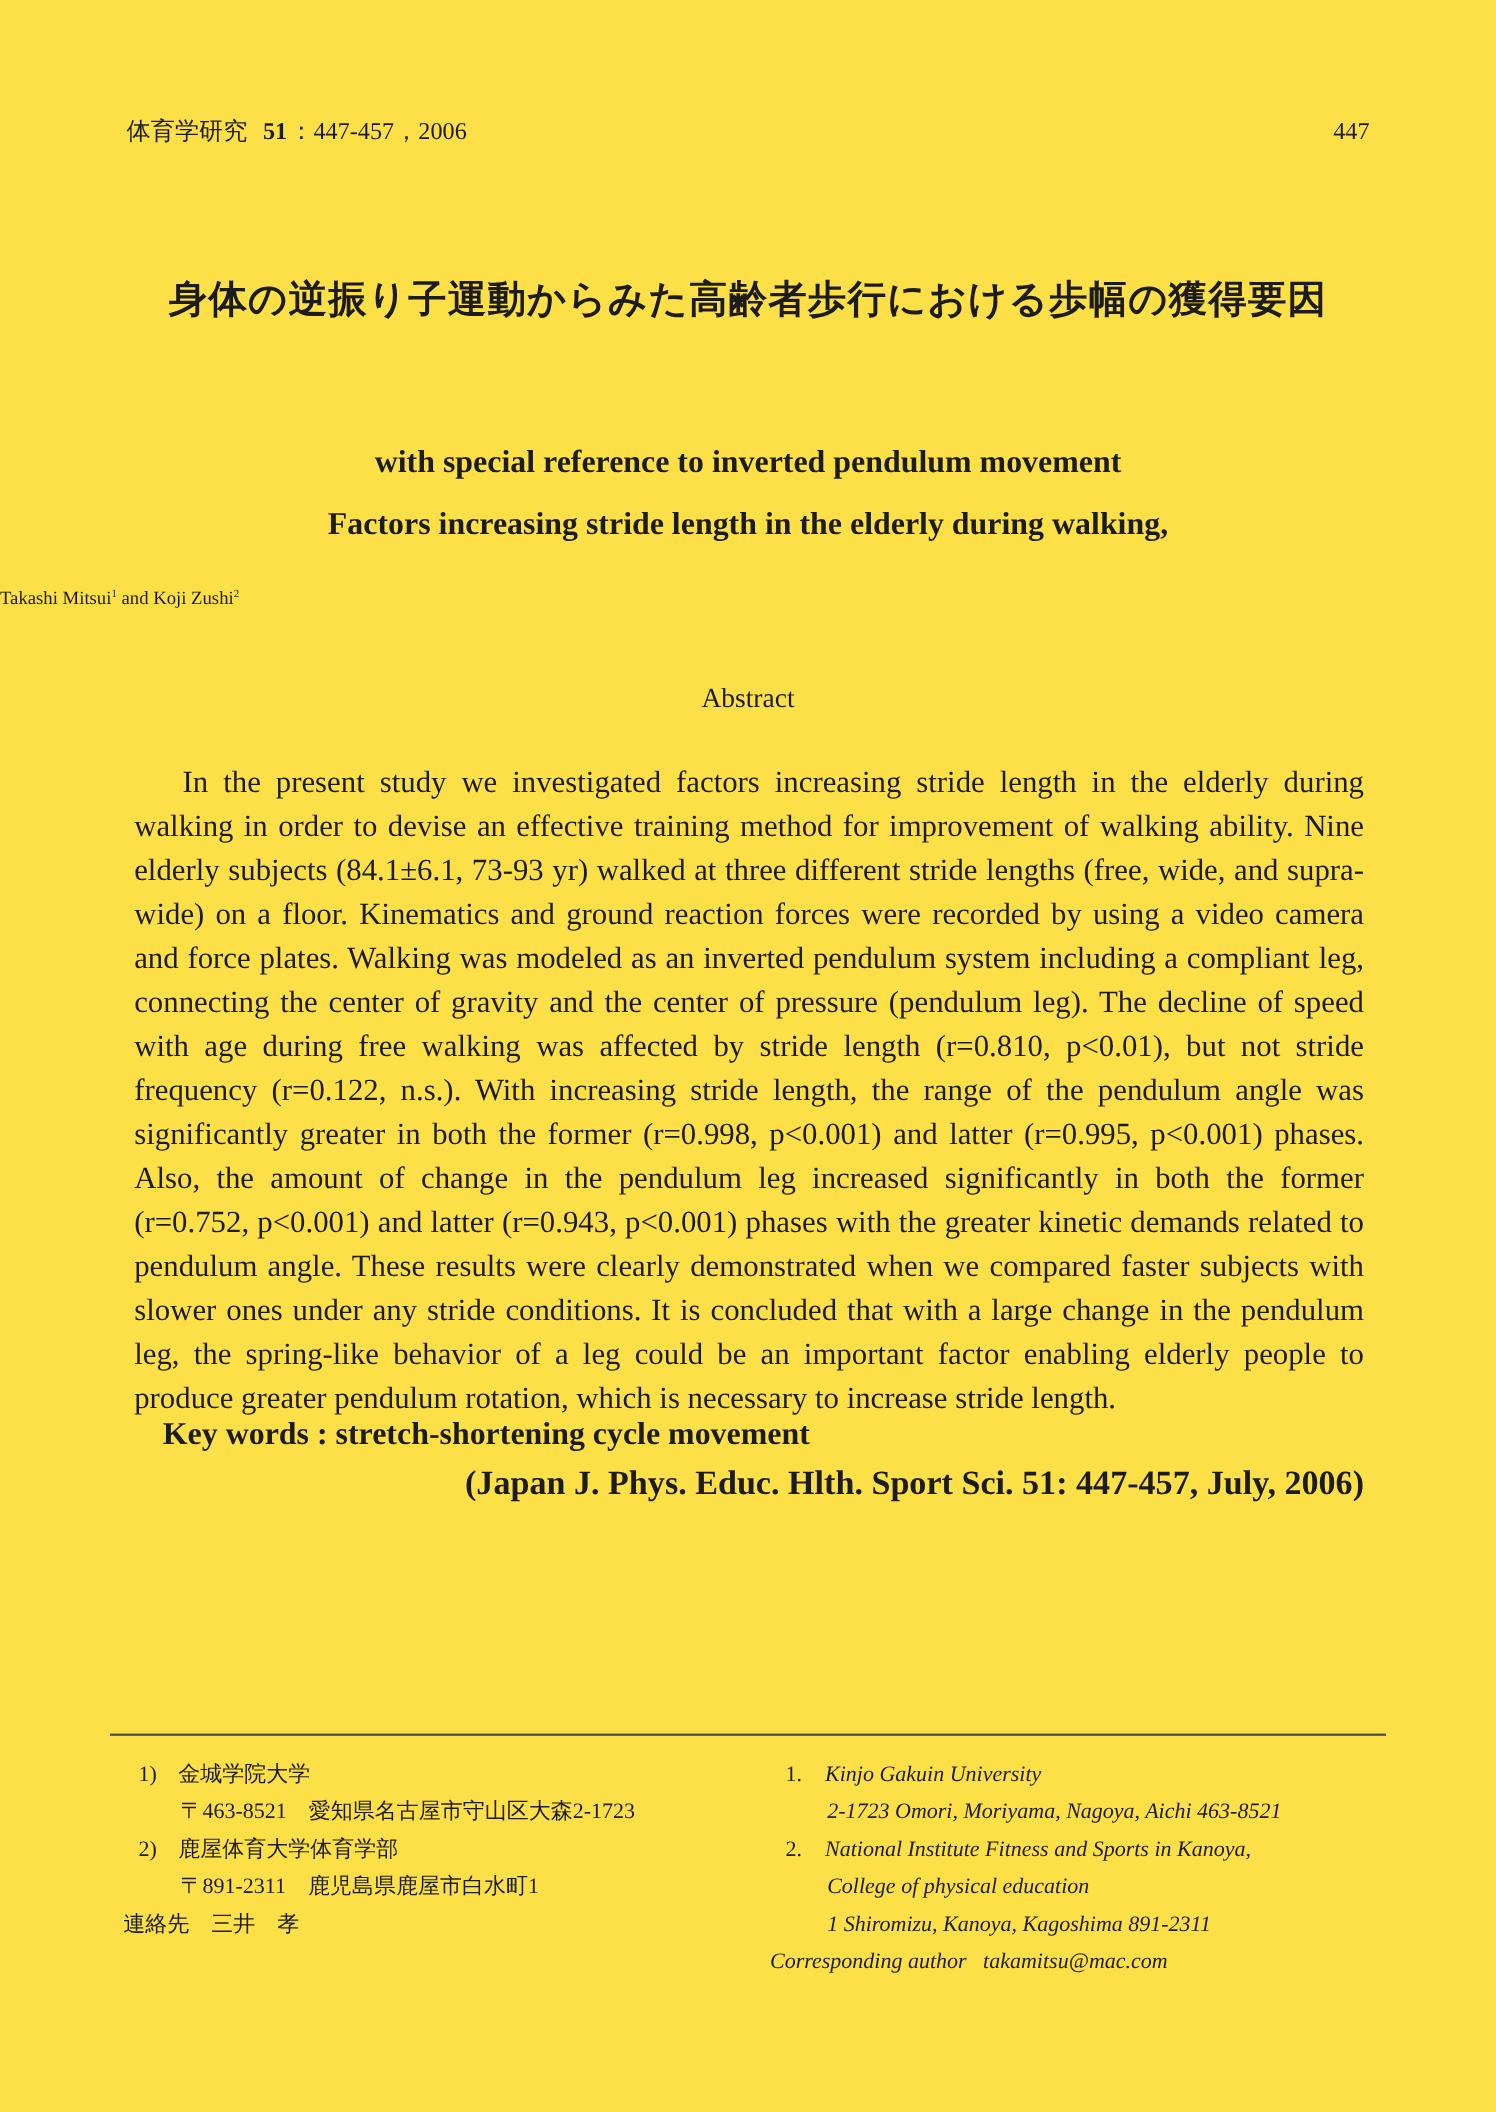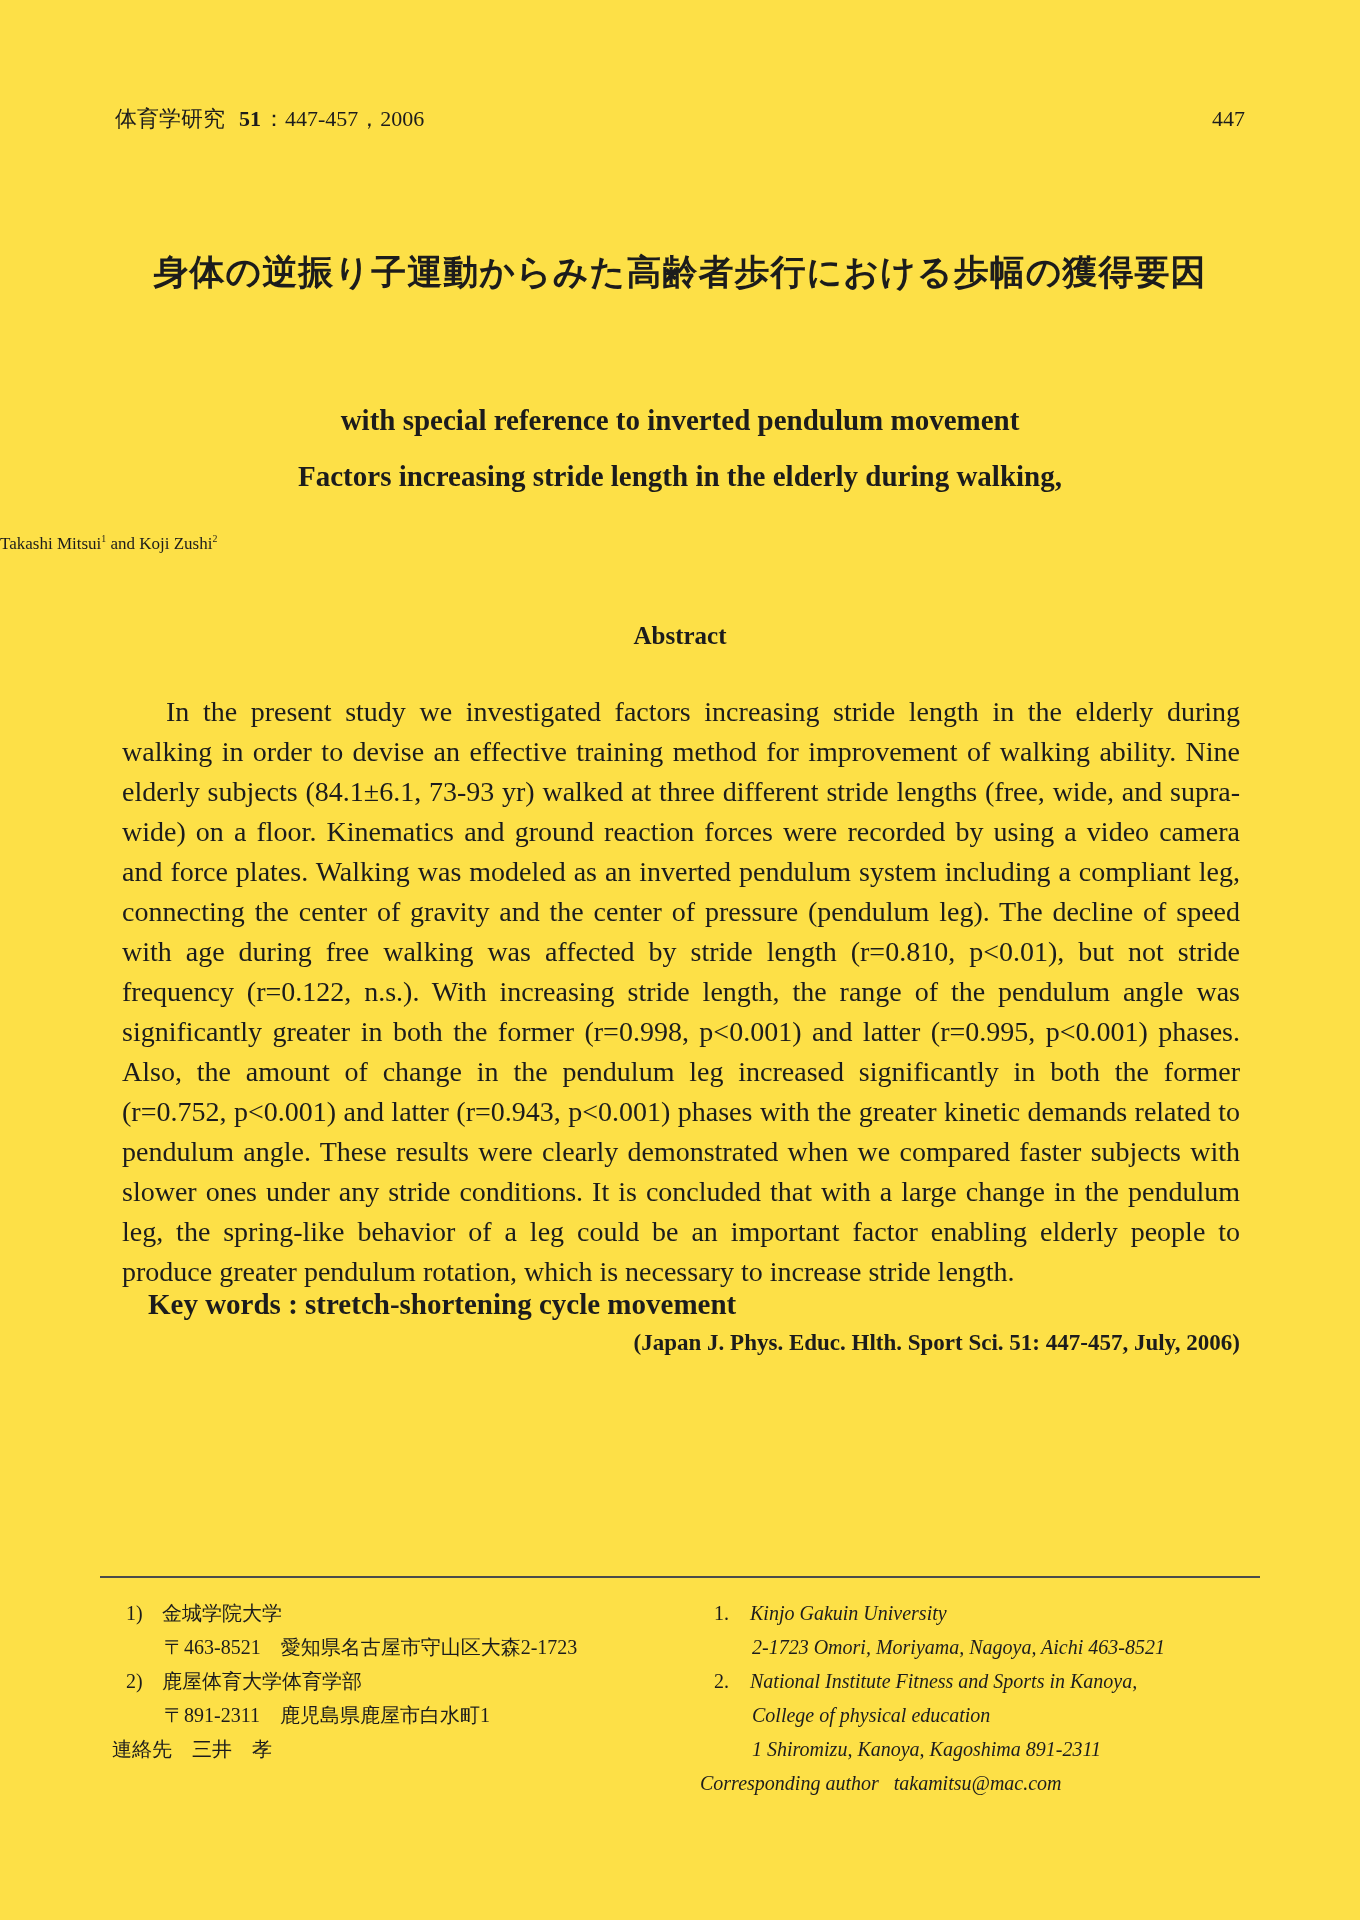--- a/index.html
+++ b/index.html
@@ -83,21 +83,21 @@
   }
 
   
   .abstract-heading {
     position: absolute;
     top: 622px;
     left: 0;
     width: 100%;
     text-align: center;
     font-size: 25px;
-    font-weight: bold;
+    font-weight: normal;
   }
   .abstract-body {
     position: absolute;
     top: 664px;
     left: 122px;
     width: 1118px;
     font-size: 28px;
     line-height: 40px;
     text-align: justify;
     text-indent: 44px;
@@ -108,21 +108,21 @@
     position: absolute;
     top: 1288px;
     left: 148px;
     font-size: 29px;
     font-weight: bold;
   }
   .citation {
     position: absolute;
     top: 1330px;
     right: 120px;
-    font-size: 23px;
+    font-size: 31px;
     font-weight: bold;
     text-align: right;
   }
 
   
   .footnote-rule {
     position: absolute;
     top: 1576px;
     left: 100px;
     width: 1160px;

